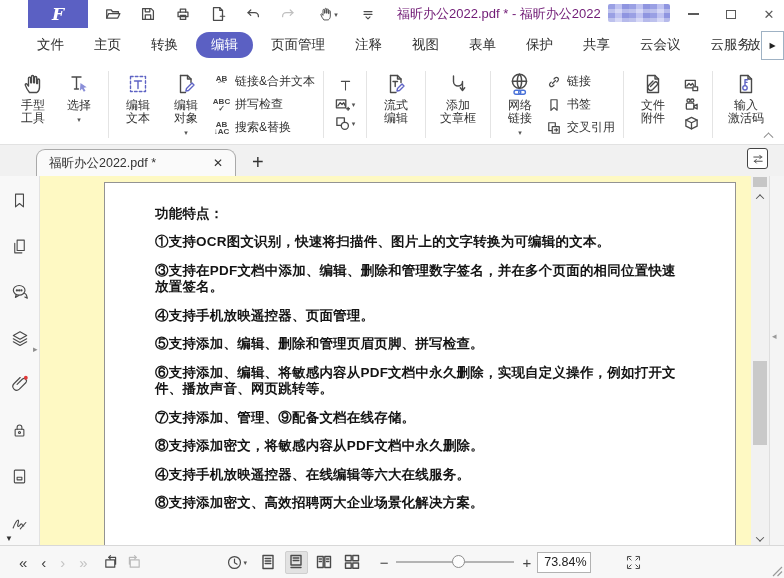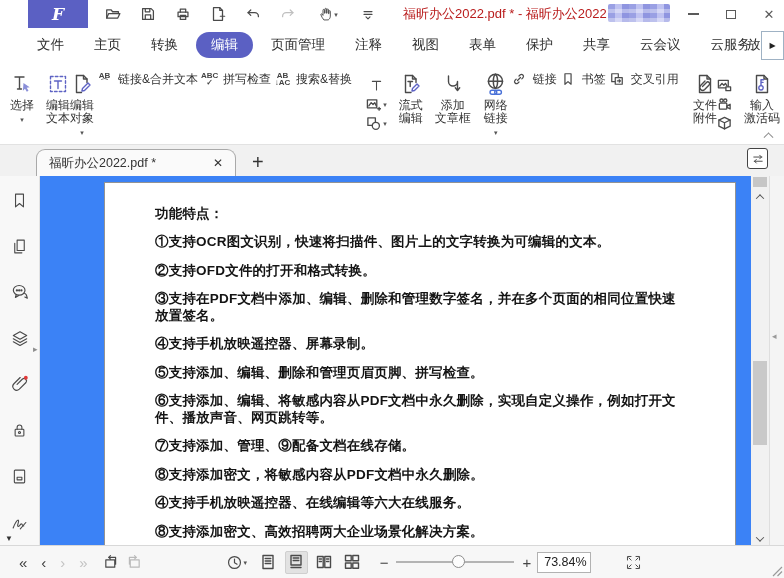--- a/index.html
+++ b/index.html
@@ -12,21 +12,21 @@
 
   
   .titlebar { height:28px; display:flex; align-items:center; background:#fff; position:relative; }
   .logo { width:60px; height:28px; margin-left:28px; background:#5b60c3; color:#fff;
     display:flex; align-items:center; justify-content:center; font-style:italic;
     font-weight:bold; font-size:17px; font-family:"DejaVu Serif",serif; }
   .qat { display:flex; align-items:center; margin-left:14px; gap:13px; }
   .qbtn { width:22px; height:22px; display:flex; align-items:center; justify-content:center; }
   .qbtn.disabled { opacity:.35; }
   .caret { font-size:7px; color:#555; line-height:1; }
-  .tb-title { margin-left:24px; font-size:13px; color:#b91c1c; white-space:nowrap; }
+  .tb-title { margin-left:18px; font-size:13px; color:#701a75; white-space:nowrap; }
   .acct-badge { position:absolute; left:608px; top:4px; width:62px; height:18px; border-radius:2px;
     background:
       repeating-linear-gradient(0deg, rgba(255,255,255,.35) 0 4px, rgba(0,0,0,0) 4px 9px),
       repeating-linear-gradient(90deg,#9aa0e4 0 7px,#bfc2f1 7px 14px,#8f95e0 14px 21px); }
   .winctl { position:absolute; right:8px; top:0; height:28px; display:flex; align-items:center; gap:24px; }
   .wbtn { width:14px; height:14px; display:flex; align-items:center; justify-content:center; color:#5a5a5a; }
   .wmin { width:11px; height:1.5px; background:#5a5a5a; }
   .wmax { width:10px; height:9px; border:1.3px solid #5a5a5a; }
   .wclose { font-size:13px; line-height:1; color:#5a5a5a; }
 
@@ -41,21 +41,21 @@
 
   
   .ribbon { height:83px; background:#fff; border-bottom:1px solid #e2e2e2;
     display:flex; align-items:stretch; padding:5px 4px 2px 10px; position:relative; }
   .rsep { width:1px; background:#e4e4e4; margin:4px 6px; }
   .rbig { width:46px; display:flex; flex-direction:column; align-items:center; padding-top:2px; }
   .rbig .rico { height:30px; display:flex; align-items:center; justify-content:center; }
   .rlbl { font-size:12px; line-height:13px; text-align:center; color:#333; white-space:nowrap; }
   .rlbl span { display:block; }
   .rlbl .inline-dd { display:inline; font-size:7px; color:#555; }
-  .rrows { display:flex; flex-direction:row; justify-content:center; gap:3px; padding:2px 2px; }
+  .rrows { display:flex; flex-direction:column; justify-content:center; gap:3px; padding:2px 2px; }
   .rrow { display:flex; align-items:center; gap:5px; height:20px; font-size:12px; color:#333; white-space:nowrap; }
   .ricbox { width:17px; height:17px; display:flex; align-items:center; justify-content:center; }
   .rcolicons { display:flex; flex-direction:column; justify-content:center; gap:4px; width:30px; align-items:center; }
   .rcolicons .ricbtn { display:flex; align-items:center; gap:2px; }
   .minitxt { font-family:"Liberation Sans",sans-serif; font-weight:bold; color:#444;
     font-size:8px; line-height:7px; text-align:center; }
   .ribbon-collapse { position:absolute; right:10px; bottom:4px; width:9px; height:9px; }
   .ribbon-collapse i { display:block; width:7px; height:7px; border-left:1.6px solid #8a8a8a;
     border-top:1.6px solid #8a8a8a; transform:rotate(45deg) translate(2px,2px); }
 
@@ -70,21 +70,21 @@
     border:1.5px solid #444; border-radius:3px; display:flex; align-items:center; justify-content:center; background:#fff; }
 
   
   .main { position:absolute; top:176px; bottom:33px; left:0; right:0; display:flex; }
   .sidebar { width:40px; background:#f8f8f8; border-right:1px solid #e2e2e2; position:relative;
     display:flex; flex-direction:column; align-items:center; padding-top:14px; gap:26px; }
   .sbtn { width:22px; height:20px; display:flex; align-items:center; justify-content:center; }
   .sb-more { position:absolute; left:5px; bottom:2px; font-size:8px; color:#333; }
   .panel-expand { position:absolute; left:33px; top:168px; font-size:9px; color:#8d8d8d; z-index:3; }
 
-  .canvas { flex:1; position:relative; background:#3b82f6; overflow:hidden; }
+  .canvas { flex:1; position:relative; background:#fef9c3; overflow:hidden; }
   .page { position:absolute; left:64px; top:6px; width:632px; bottom:-6px; background:#fff;
     border:1px solid #939393; padding:23px 46px 0 50px; }
   .page p { font-size:13.5px; font-weight:600; color:#141414; line-height:1.22; margin-bottom:12px;
     font-family:"Liberation Sans",sans-serif; letter-spacing:.2px; }
 
   .vscroll { width:18px; background:#f1f1f1; display:flex; flex-direction:column; }
   .vs-topbtn { height:10px; margin:1px 2px 3px 2px; background:#c6c6c6; }
   .vs-arrow { height:13px; display:flex; align-items:center; justify-content:center; }
   .vs-arrow i { display:block; width:6px; height:6px; border-left:1.6px solid #555; border-top:1.6px solid #555; }
   .vs-arrow.up i { transform:rotate(45deg) translate(1px,1px); }
@@ -199,20 +199,31 @@
   <div class="rtab">云会议</div>
   <div class="rtab">云服务</div>
   <div class="tab-overflow">放</div>
   <div class="tabscroll">
       <span>▶</span>
     </div>
 </div>
 
 <div class="ribbon">
 
+  <div class="rbig">
+    <div class="rico">
+        <svg class="ic" width="24" height="24" viewBox="0 0 24 24">
+          <path d="M8.5 20.5c-1.8-2.2-3.4-5-4.2-7.4-.3-1 1-1.8 1.7-1l1.5 2V6.2a1.1 1.1 0 012.2 0v4.6h.8V4.6a1.1 1.1 0 012.2 0v6.2h.8V5.6a1.1 1.1 0 012.2 0v5.9h.8V8a1 1 0 012 0v7.2c0 2.4-1.2 4.3-2.6 5.3z"></path>
+        </svg>
+      </div>
+    <div class="rlbl">
+        <span>手型</span>
+        <span>工具</span>
+      </div>
+  </div>
 
   <div class="rbig">
     <div class="rico">
         <svg width="24" height="24" viewBox="0 0 24 24">
           <g class="ic">
             <path d="M5 5h9M9.5 5v12M7.5 17h4"></path>
           </g>
           <path fill="#8a8fd8" d="M13.5 11l6.2 4.2-3 .6 1.8 3-1.7.9-1.8-3-2.1 2z"></path>
         </svg>
       </div>
@@ -525,23 +536,22 @@
         </svg>
       </div>
     <div class="sb-more">▼</div>
   </div>
   <div class="panel-expand">▸</div>
 
   <div class="canvas">
     <div class="page">
       <p>功能特点：</p>
       <p>①支持OCR图文识别，快速将扫描件、图片上的文字转换为可编辑的文本。</p>
-      <p>②支持OFD文件的打开和格式转换。</p>
       <p>③支持在PDF文档中添加、编辑、删除和管理数字签名，并在多个页面的相同位置快速放置签名。</p>
-      <p>④支持手机放映遥控器、屏幕录制。</p>
+      <p>④支持手机放映遥控器、页面管理。</p>
       <p>⑤支持添加、编辑、删除和管理页眉页脚、拼写检查。</p>
       <p>⑥支持添加、编辑、将敏感内容从PDF文档中永久删除，实现自定义操作，例如打开文件、播放声音、网页跳转等。</p>
       <p>⑦支持添加、管理、⑨配备文档在线存储。</p>
       <p>⑧支持添加密文，将敏感内容从PDF文档中永久删除。</p>
       <p>④支持手机放映遥控器、在线编辑等六大在线服务。</p>
       <p>⑧支持添加密文、高效招聘两大企业场景化解决方案。</p>
     </div>
   </div>
 
   <div class="vscroll">

